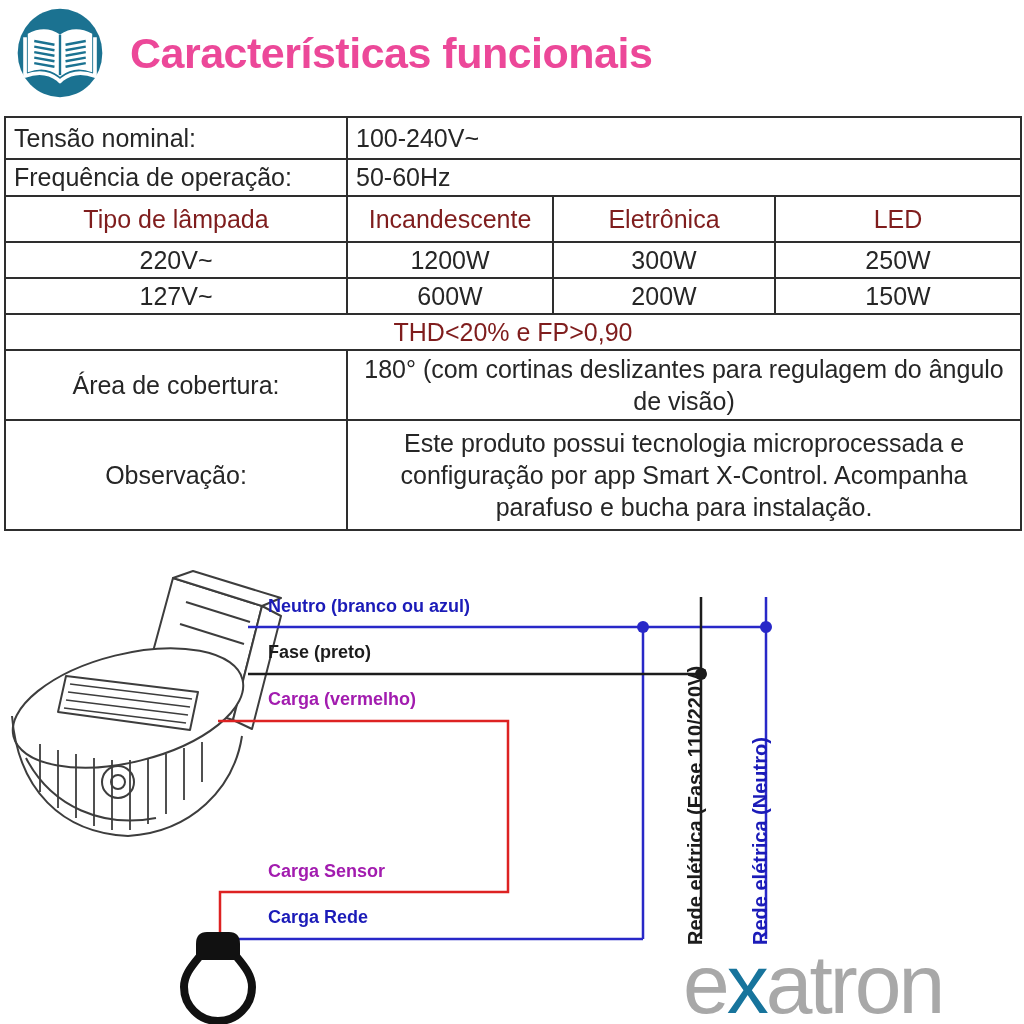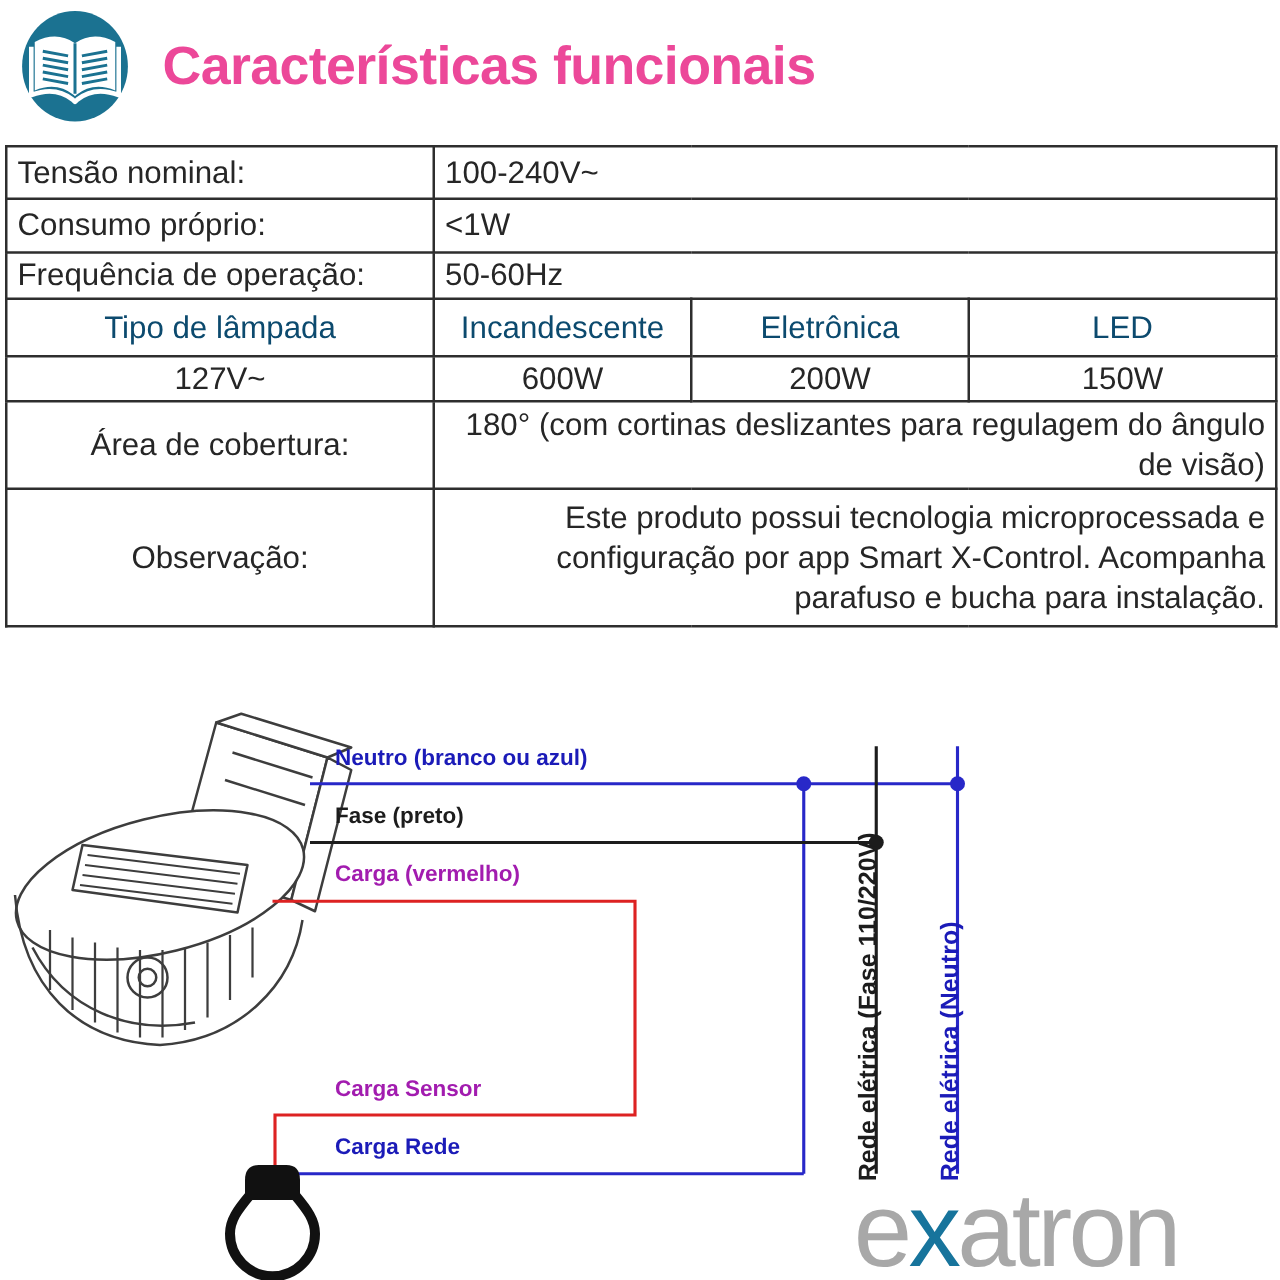--- a/index.html
+++ b/index.html
@@ -20,25 +20,25 @@
   
   table.spec {
     position:absolute; left:4px; top:116px; width:1016px;
     border-collapse:collapse; table-layout:fixed;
     font-size:25px; color:#262626;
   }
   table.spec td { border:2px solid #2e2e2e; padding:2px 8px; background:#fff; }
   td.lbl  { text-align:left; }
   td.val  { text-align:left; }
   td.ctr  { text-align:center; }
-  td.gray { background:#a9a9a9; text-align:center; font-weight:500; color:#0c4a6e; }
+  td.gray { background:#a9a9a9; text-align:center; font-weight:500; color:#7f1d1d; }
   tr.r1 { height:42px; } tr.r2 { height:43px; } tr.r3 { height:37px; }
   tr.rh { height:46px; } tr.rv { height:36px; } tr.rt { height:36px; }
   tr.ra { height:68px;padding-left:20px; } tr.ro { height:110px; }
-  td.wrap { line-height:1.28;text-align:right; }
+  td.wrap { line-height:1.28; }
 
   
   .diagram { position:absolute; left:0; top:565px; width:1024px; height:459px; }
   .diagram svg.wires { position:absolute; left:0; top:0; width:1024px; height:459px; }
 
   .wlabel { position:absolute; font-weight:700; font-size:18px; white-space:nowrap; }
   .c-blue { color:#1b1bb8; }
   .c-red  { color:#a21caf; }
   .c-black{ color:#1c1c1c; }
 
@@ -78,39 +78,44 @@
       <col style="width:342px">
       <col style="width:206px">
       <col style="width:222px">
       <col style="width:246px">
     </colgroup>
   <tbody>
       <tr class="r1">
     <td class="lbl">Tensão nominal:</td>
     <td class="val" colspan="3">100-240V~</td>
   </tr>
-  <tr class="r2">
-    <td class="lbl">Consumo próprio:</td>
-    <td class="val" colspan="3">&lt;1W</td>
-  </tr>
   <tr class="r3">
     <td class="lbl">Frequência de operação:</td>
     <td class="val" colspan="3">50-60Hz</td>
   </tr>
   <tr class="rh">
     <td class="gray">Tipo de lâmpada</td>
     <td class="gray">Incandescente</td>
     <td class="gray">Eletrônica</td>
     <td class="gray">LED</td>
   </tr>
   <tr class="rv">
+    <td class="ctr">220V~</td>
+    <td class="ctr">1200W</td>
+    <td class="ctr">300W</td>
+    <td class="ctr">250W</td>
+  </tr>
+  <tr class="rv">
     <td class="ctr">127V~</td>
     <td class="ctr">600W</td>
     <td class="ctr">200W</td>
     <td class="ctr">150W</td>
+  </tr>
+  <tr class="rt">
+    <td class="gray" colspan="4">THD&lt;20% e FP&gt;0,90</td>
   </tr>
   <tr class="ra">
     <td class="ctr">Área de cobertura:</td>
     <td class="ctr wrap" colspan="3">180° (com cortinas deslizantes para regulagem do ângulo de visão)</td>
   </tr>
   <tr class="ro">
     <td class="ctr">Observação:</td>
     <td class="ctr wrap" colspan="3">Este produto possui tecnologia microprocessada e configuração por app Smart X-Control. Acompanha parafuso e bucha para instalação.</td>
   </tr>
 </tbody>

